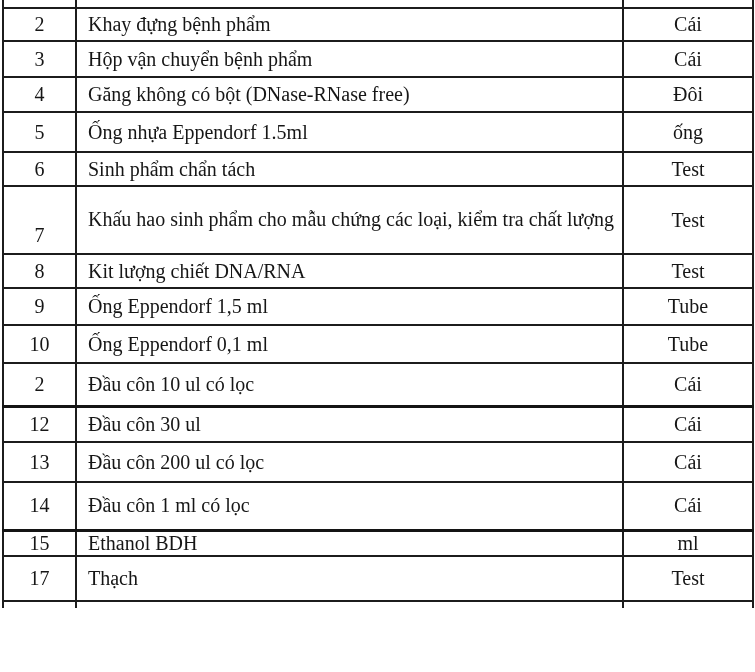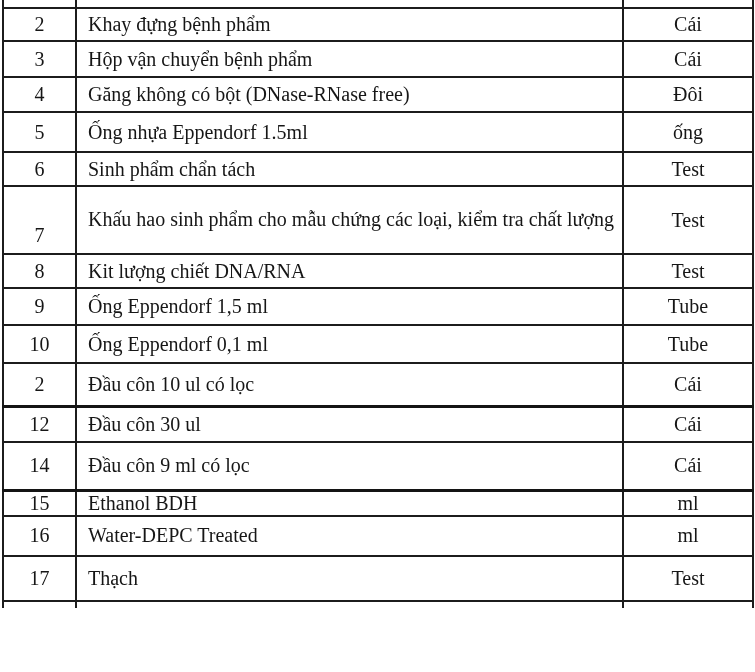--- a/index.html
+++ b/index.html
@@ -145,38 +145,38 @@
         <td class="c-name">Đầu côn 10 ul có lọc</td>
         <td class="c-unit">Cái</td>
       </tr>
 
       <tr style="height:36px">
         <td class="c-no">12</td>
         <td class="c-name">Đầu côn 30 ul</td>
         <td class="c-unit">Cái</td>
       </tr>
 
+      <tr style="height:40px">
+        <td class="c-no">13</td>
+        <td class="c-name">Đầu côn 200 ul có lọc</td>
+        <td class="c-unit">Cái</td>
+      </tr>
 
       <tr class="thick-bottom" style="height:48px">
         <td class="c-no">14</td>
-        <td class="c-name">Đầu côn 9 ml có lọc</td>
+        <td class="c-name">Đầu côn 1 ml có lọc</td>
         <td class="c-unit">Cái</td>
       </tr>
 
       <tr style="height:25px">
         <td class="c-no">15</td>
         <td class="c-name">Ethanol BDH</td>
         <td class="c-unit">ml</td>
       </tr>
 
-      <tr style="height:40px">
-        <td class="c-no">16</td>
-        <td class="c-name">Water-DEPC Treated</td>
-        <td class="c-unit">ml</td>
-      </tr>
 
       <tr style="height:45px">
         <td class="c-no">17</td>
         <td class="c-name">Thạch</td>
         <td class="c-unit">Test</td>
       </tr>
 
       <tr class="sliver-bottom" style="height:7px">
         <td class="c-no"></td>
         <td class="c-name"></td>

